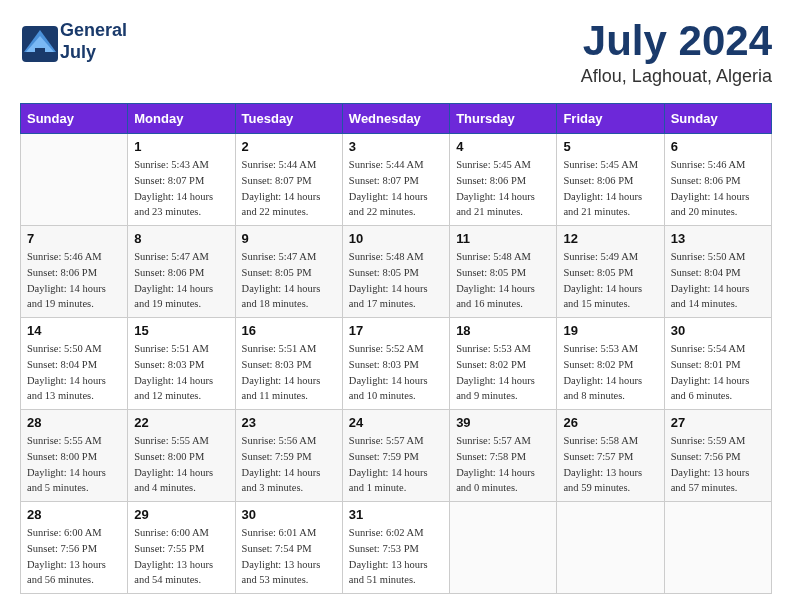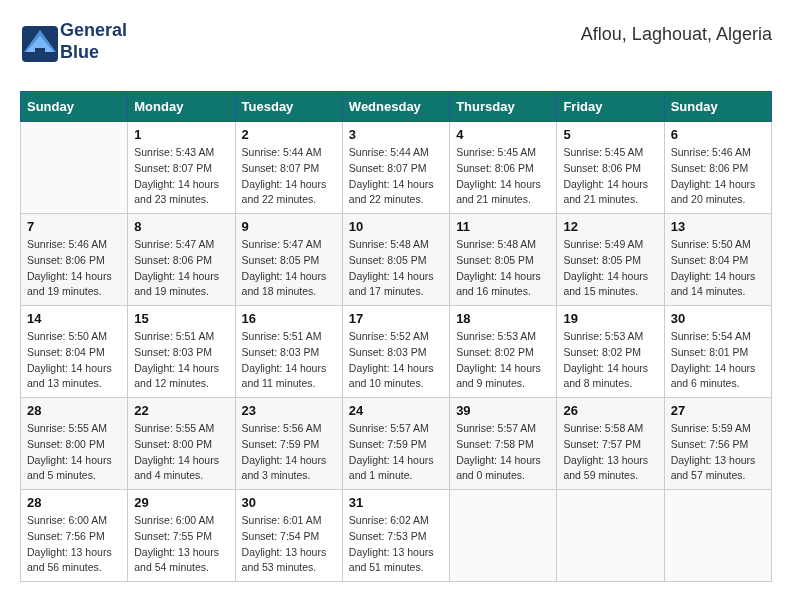--- a/index.html
+++ b/index.html
@@ -7,21 +7,21 @@
       font-family: Arial, sans-serif;
       background: #fff;
       width: 792px;
       min-height: 612px;
       padding: 20px;
     }
     .header {
       display: flex;
       justify-content: space-between;
       align-items: flex-start;
-      margin-bottom: 28px;
+      margin-bottom: 16px;
     }
     .logo {
       display: flex;
       align-items: center;
     }
     .logo-text {
       font-size: 18px;
       font-weight: bold;
       color: #1a3a6b;
       line-height: 1.2;
@@ -45,21 +45,21 @@
       font-size: 18px;
       color: #333;
       margin-top: 4px;
     }
     table {
       width: 100%;
       border-collapse: collapse;
       font-size: 11px;
     }
     thead tr th {
-      background-color: #0f766e;
+      background-color: #6d28d9;
       color: #fff;
       padding: 7px 6px;
       text-align: left;
       font-size: 13px;
       font-weight: bold;
       border: 1px solid #2255a4;
     }
     tbody tr td {
       border: 1px solid #ccc;
       vertical-align: top;
@@ -75,44 +75,46 @@
       font-weight: bold;
       font-size: 13px;
       color: #111;
       display: block;
       margin-bottom: 3px;
     }
     .day-info {
       color: #333;
       font-size: 10.5px;
       line-height: 1.5;
+      font-family: Liberation Serif, serif;
     }
     .empty-cell {
       background: #fafafa;
     }
   </style>
 </head>
 <body>
 
 <div class="header">
   <div class="logo">
     <div class="logo-icon">
       <svg width="40" height="40" viewBox="0 0 40 40">
         <rect x="2" y="2" width="36" height="36" rx="4" fill="#1a3a6b"></rect>
         <polygon points="20,6 36,28 4,28" fill="#4a90d9"></polygon>
         <polygon points="20,12 34,28 6,28" fill="#7ab8f5"></polygon>
         <rect x="15" y="24" width="10" height="10" fill="#1a3a6b"></rect>
       </svg>
     </div>
     <div class="logo-text">
       <span>General</span><br>
-      <span>Blue</span>
+      <span>July</span>
     </div>
   </div>
   <div class="title-block">
+    <div class="month-title">July 2024</div>
     <div class="location-title">Aflou, Laghouat, Algeria</div>
   </div>
 </div>
 
 <table>
   <thead>
     <tr>
     <th>Sunday</th>
         <th>Monday</th>
         <th>Tuesday</th>

